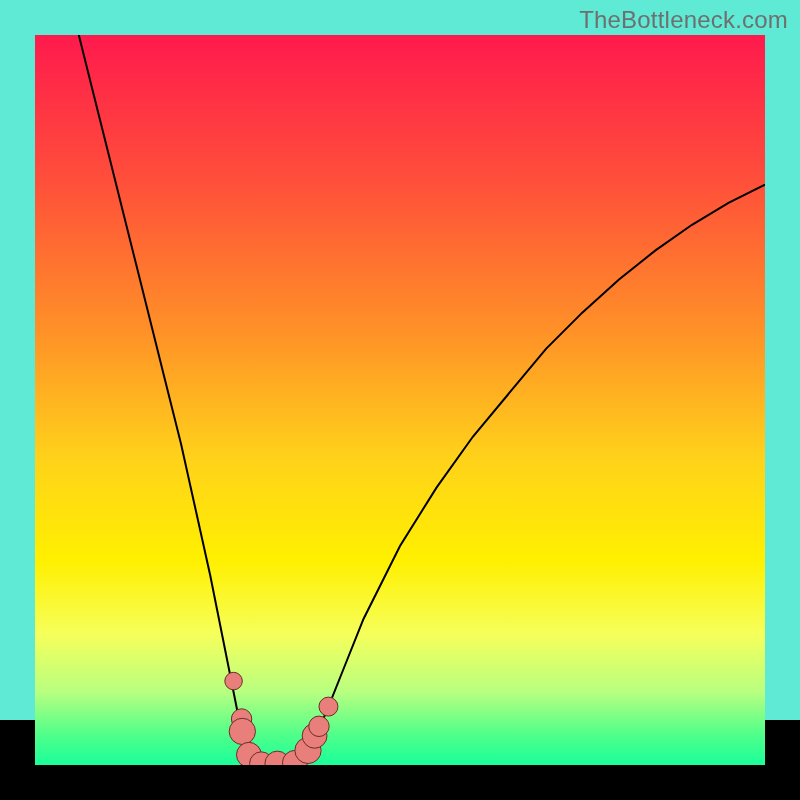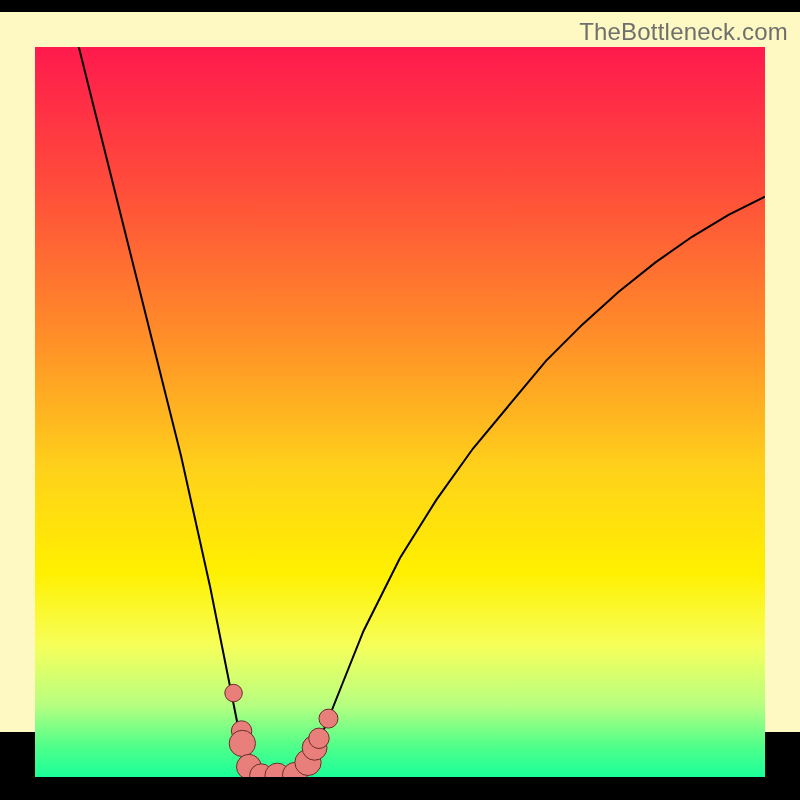--- a/index.html
+++ b/index.html
@@ -7,24 +7,24 @@
     padding: 0;
     width: 800px;
     height: 800px;
     background: #000;
     overflow: hidden;
     font-family: Arial, Helvetica, sans-serif;
   }
   .frame {
     position: absolute;
     left: 0;
-    top: 12px;
+    top: 0;
     width: 800px;
     height: 720px;
-    background: #fef9c3;
+    background: #5eead4;
   }
   .plot {
     position: absolute;
     left: 35px;
     top: 35px;
     width: 730px;
     height: 730px;
   }
   .watermark {
     position: absolute;

